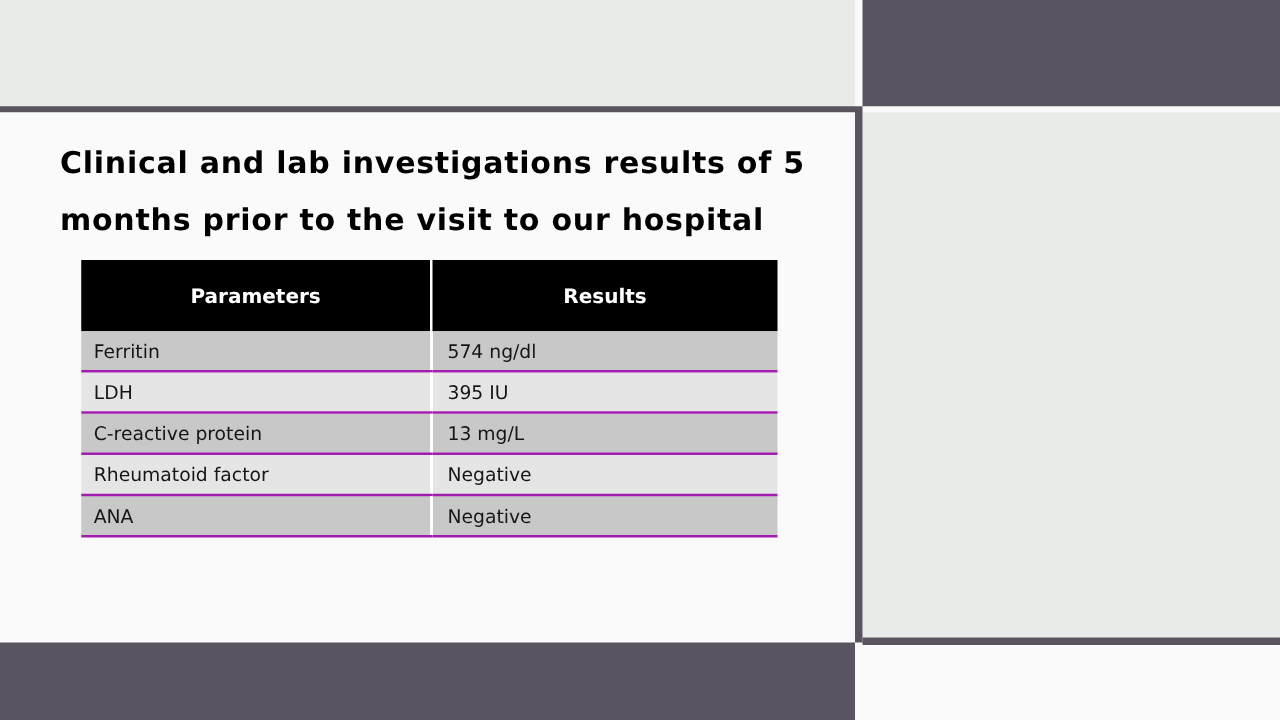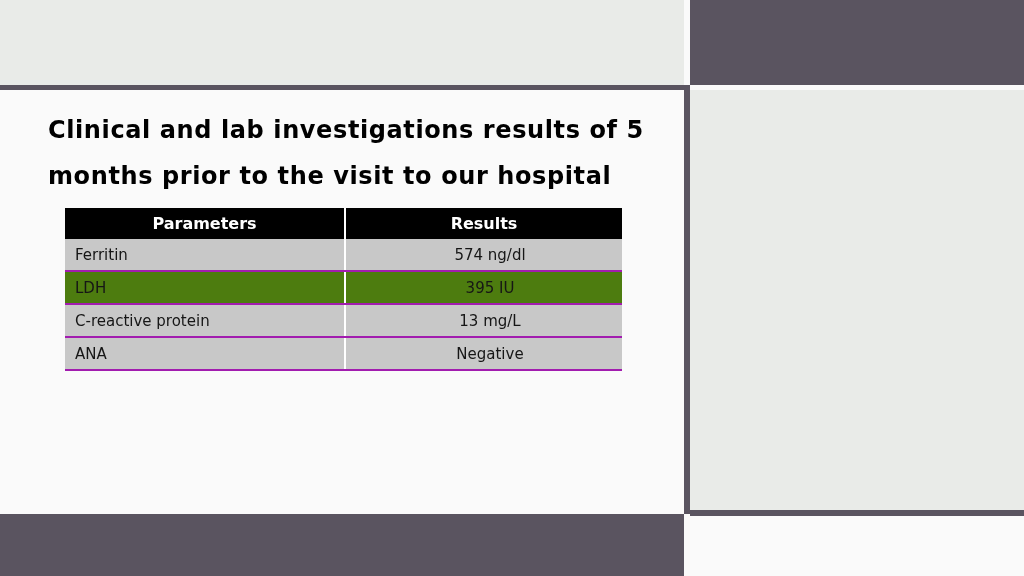--- a/index.html
+++ b/index.html
@@ -133,49 +133,49 @@
   .lab-table col.c-param { width: 280px; }
   .lab-table col.c-result { width: 277px; }
 
   .lab-table thead th {
     background: #000000;
     color: #ffffff;
     font-weight: bold;
     font-size: 16px;
     height: 31px;
     text-align: center;
-    padding: 0;
+    padding: 13px;
     border-right: 2px solid #ffffff;
   }
   .lab-table thead th:last-child {
     border-right: none;
     margin-left: 39px;
   }
 
   .lab-table tbody td {
     height: 31px;
     padding: 0 0 0 10px;
     color: #161616;
     border-right: 2px solid #ffffff;
     border-bottom: 2px solid #a21caf;
     white-space: nowrap;
     overflow: hidden;
   }
   .lab-table tbody td:last-child {
     border-right: none;
   }
   .lab-table tbody td.val {
-    text-align: center;
+    text-align: left;
     padding-left: 12px;
   }
   .lab-table tbody tr.odd td {
     background: #c8c8c8;
   }
   .lab-table tbody tr.even td {
-    background: #4d7c0f;
+    background: #e5e5e5;
   }
 </style>
 </head>
 <body>
 
 <div class="slide">
 
   <div class="block blk-top-left"></div>
   <div class="block blk-top-right"></div>
   <div class="block rule-top"></div>
@@ -207,20 +207,24 @@
           <td class="val">574 ng/dl</td>
         </tr>
         <tr class="even">
           <td>LDH</td>
           <td class="val">395 IU</td>
         </tr>
         <tr class="odd">
           <td>C-reactive protein</td>
           <td class="val">13 mg/L</td>
         </tr>
+        <tr class="even">
+          <td>Rheumatoid factor</td>
+          <td class="val">Negative</td>
+        </tr>
         <tr class="odd">
           <td>ANA</td>
           <td class="val">Negative</td>
         </tr>
       </tbody>
     </table>
 
   </div>
 </div>
 

